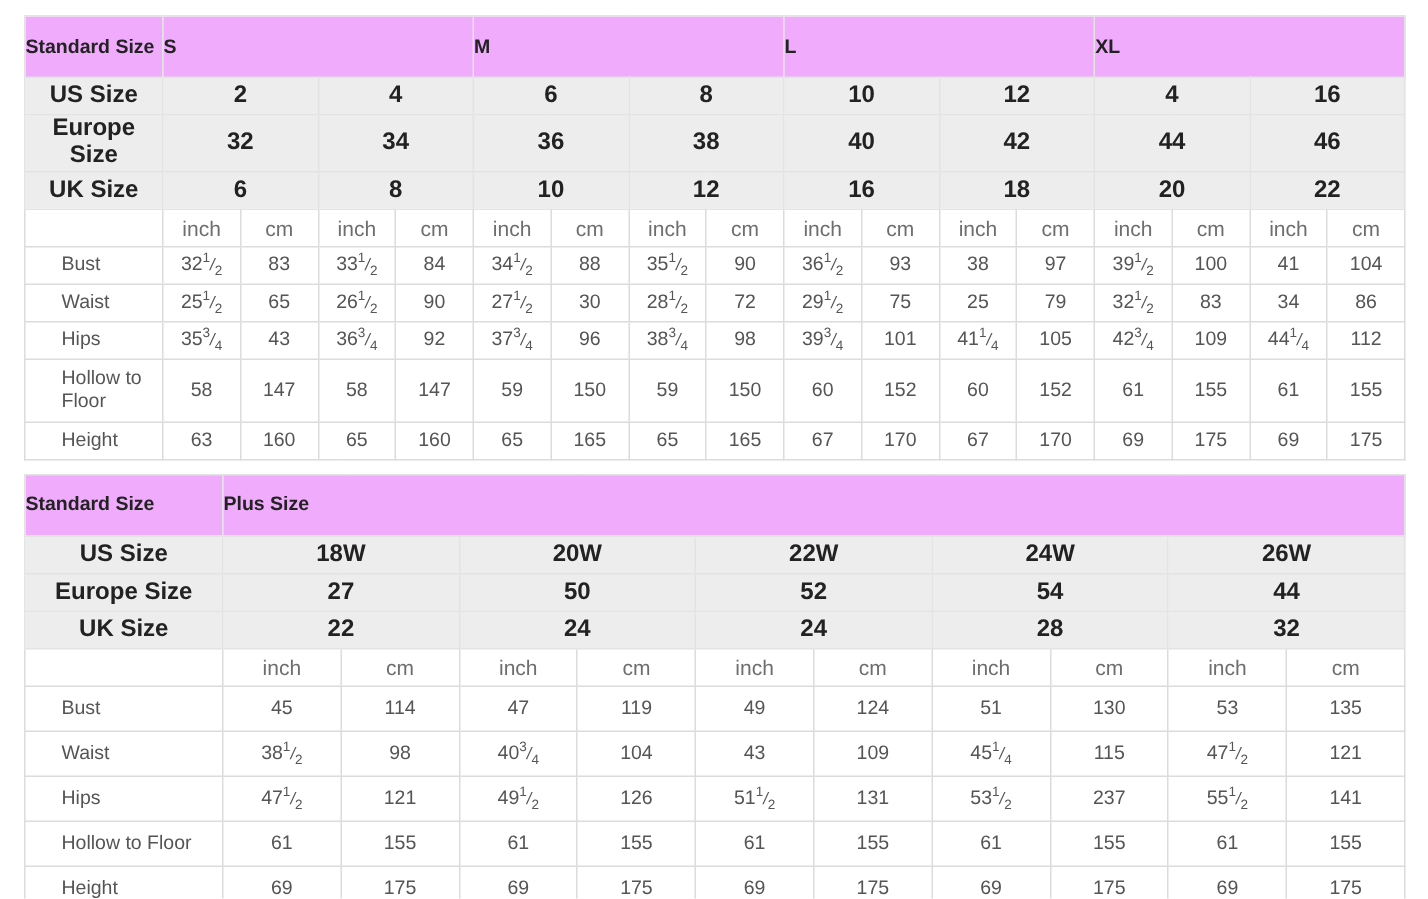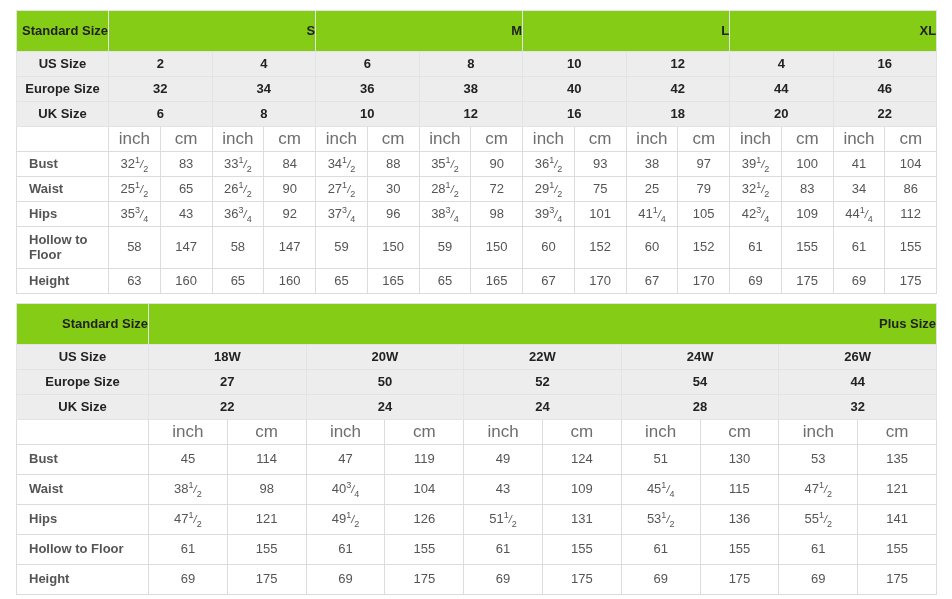--- a/index.html
+++ b/index.html
@@ -28,43 +28,43 @@
     color: #555555;
     font-size: 13px;
     font-weight: 400;
     height: 25px;
     line-height: 1.15;
   }
   td.hdr {
     background: #ededed;
     color: #222222;
     font-weight: bold;
-    font-size: 13px;
+    font-size: 16px;
     border: 1px solid #e3e3e3;
   }
   td.grouphdr {
-    background: #84cc16;
+    background: #f0abfc;
     color: #222222;
     font-weight: bold;
     font-size: 13px;
     border: 1px solid #e3e3e3;
-    text-align: right;
+    text-align: left;
     height: 41px;
   }
   td.rowlabel {
     text-align: left;
-    padding-left: 12px;
+    padding-left: 24px;
     color: #555555;
     font-size: 13px;
-    font-weight: 700;
+    font-weight: 400;
     background: #ffffff;
   }
   td.unit {
     color: #6e6e6e;
-    font-size: 17px;
+    font-size: 14px;
     height: 24px;
     background: #ffffff;
   }
   td.blank {
     background: #ffffff;
     border: 1px solid #dcdcdc;
   }
   td.tall { height: 42px; }
   td.med  { height: 30px; }
   .frac {
@@ -362,21 +362,21 @@
         </tr>
         <tr>
           <td class="rowlabel med">Hips</td>
           <td class="med"><span class="frac">47<span class="n">1</span><span class="s">/</span><span class="d">2</span></span></td>
           <td class="med">121</td>
           <td class="med"><span class="frac">49<span class="n">1</span><span class="s">/</span><span class="d">2</span></span></td>
           <td class="med">126</td>
           <td class="med"><span class="frac">51<span class="n">1</span><span class="s">/</span><span class="d">2</span></span></td>
           <td class="med">131</td>
           <td class="med"><span class="frac">53<span class="n">1</span><span class="s">/</span><span class="d">2</span></span></td>
-          <td class="med">136</td>
+          <td class="med">237</td>
           <td class="med"><span class="frac">55<span class="n">1</span><span class="s">/</span><span class="d">2</span></span></td>
           <td class="med">141</td>
         </tr>
         <tr>
           <td class="rowlabel med">Hollow to Floor</td>
           <td class="med">61</td>
           <td class="med">155</td>
           <td class="med">61</td>
           <td class="med">155</td>
           <td class="med">61</td>

